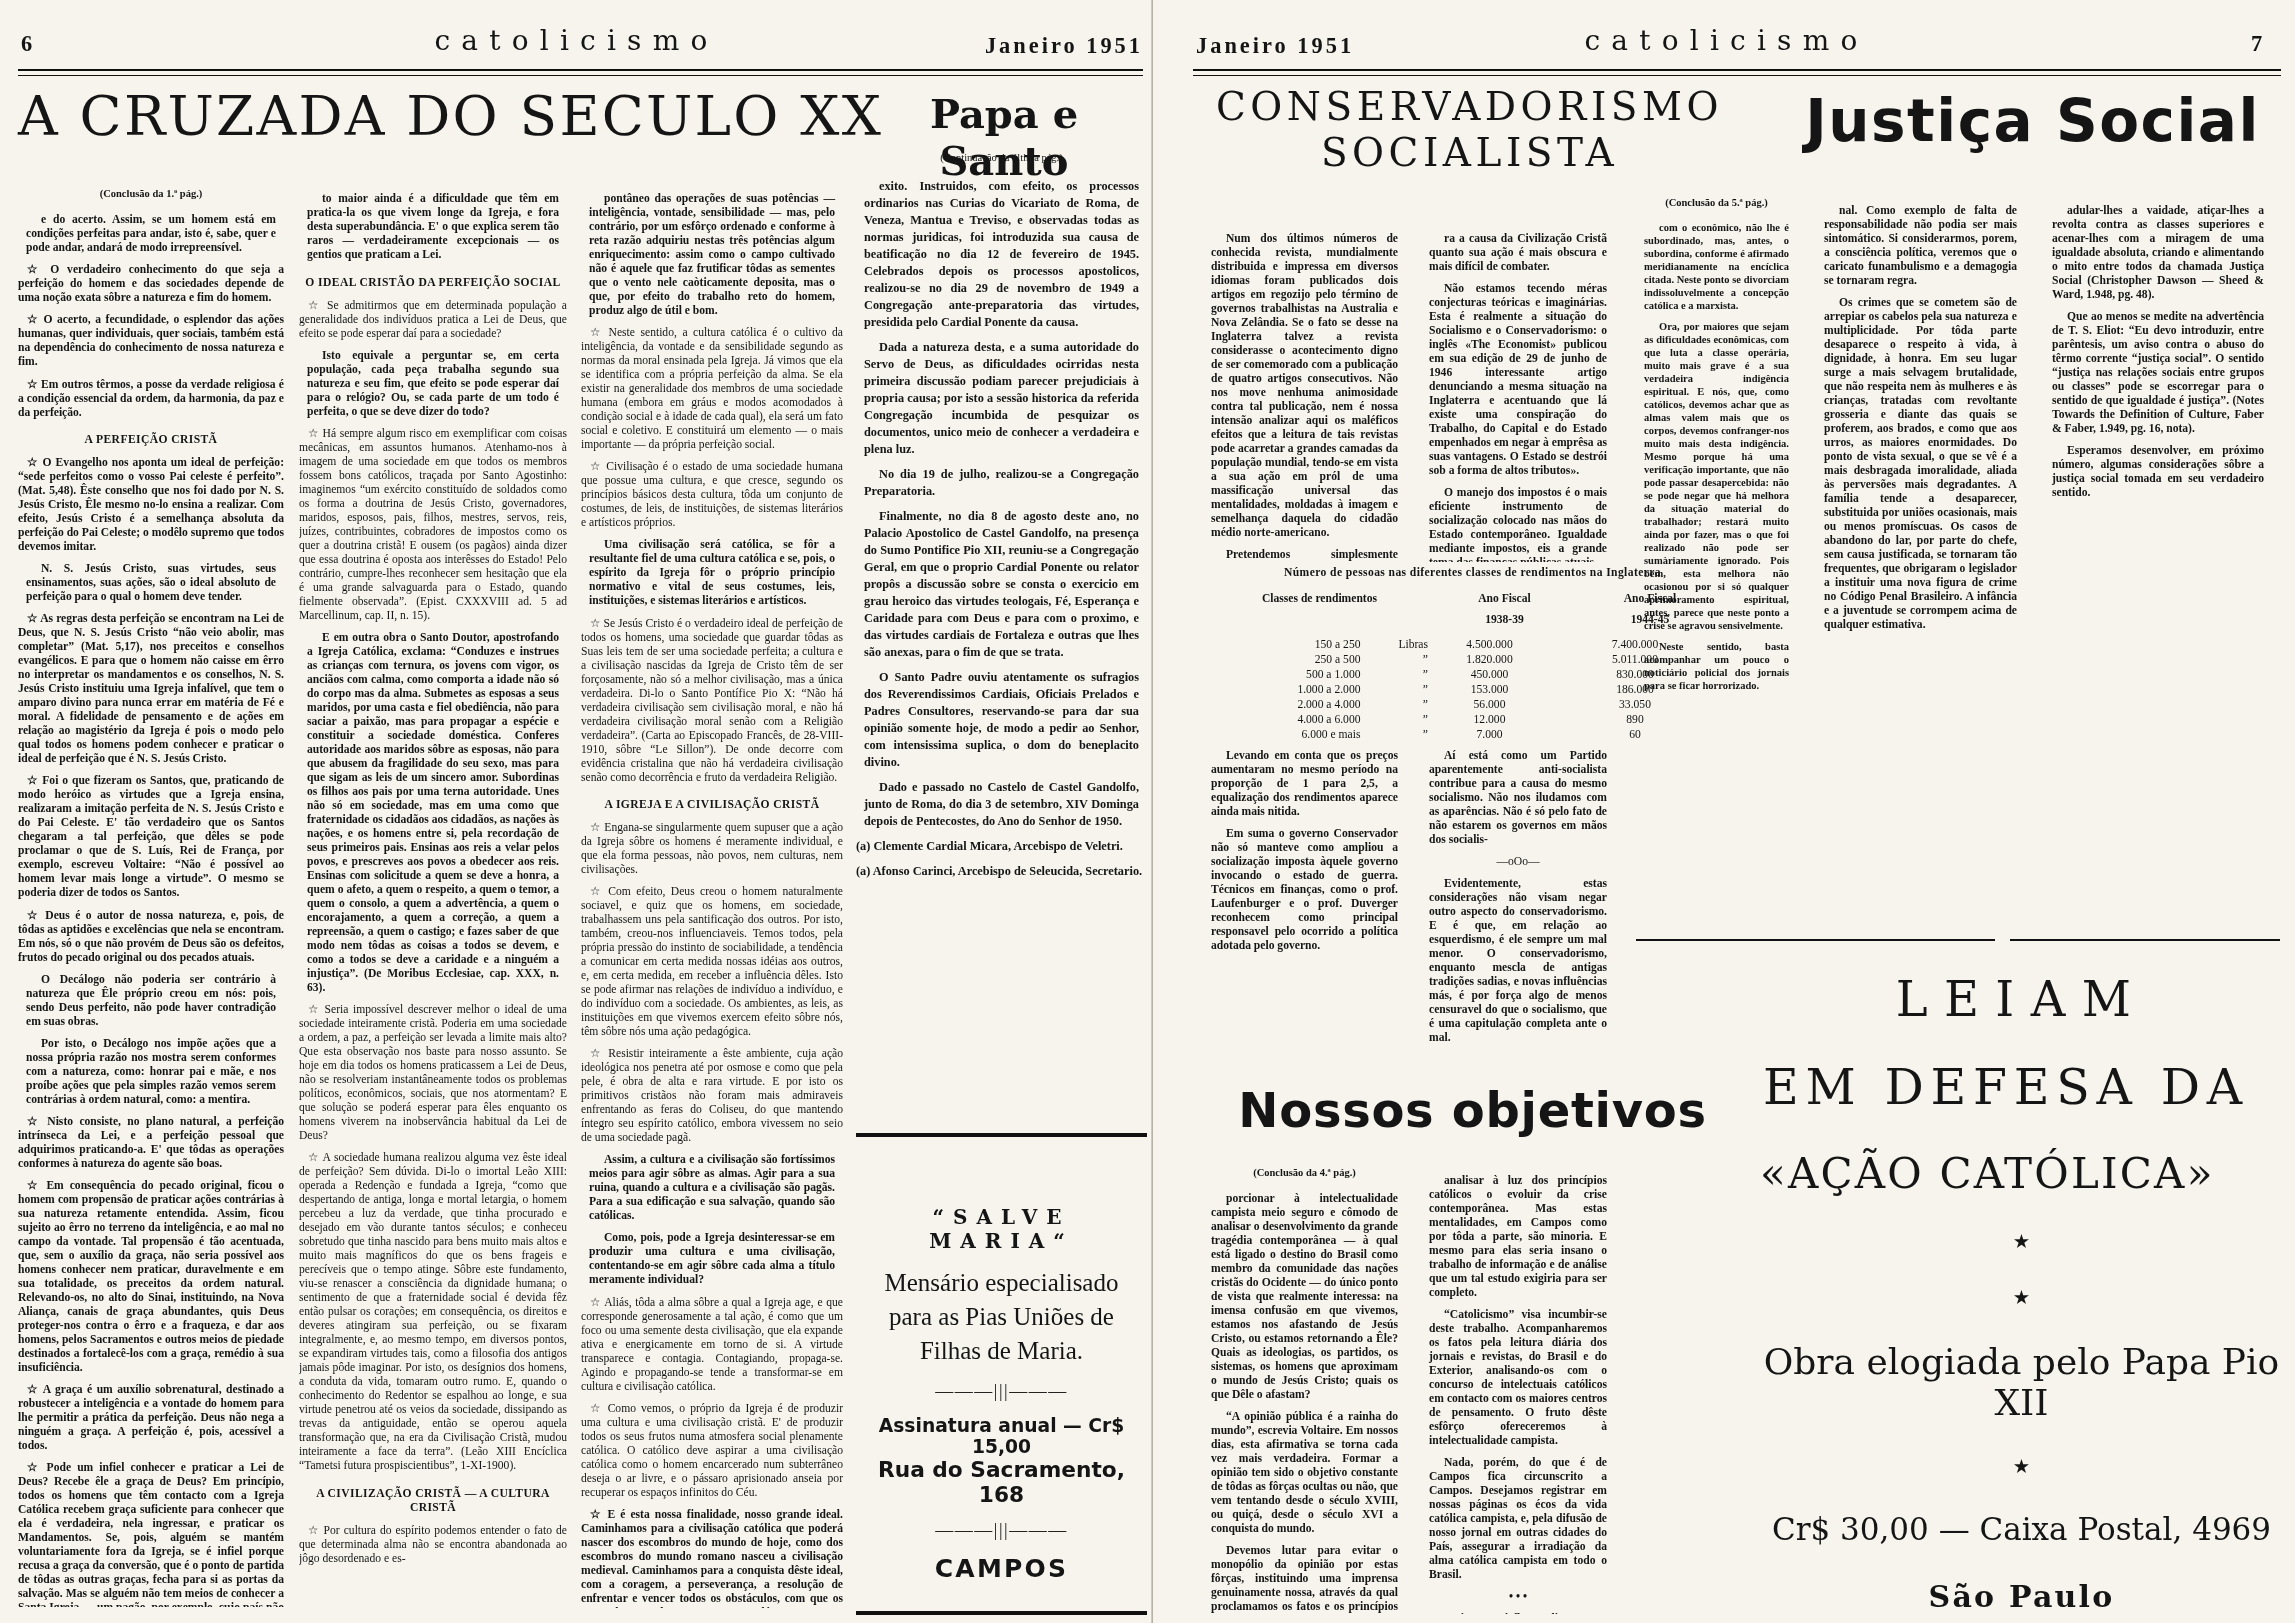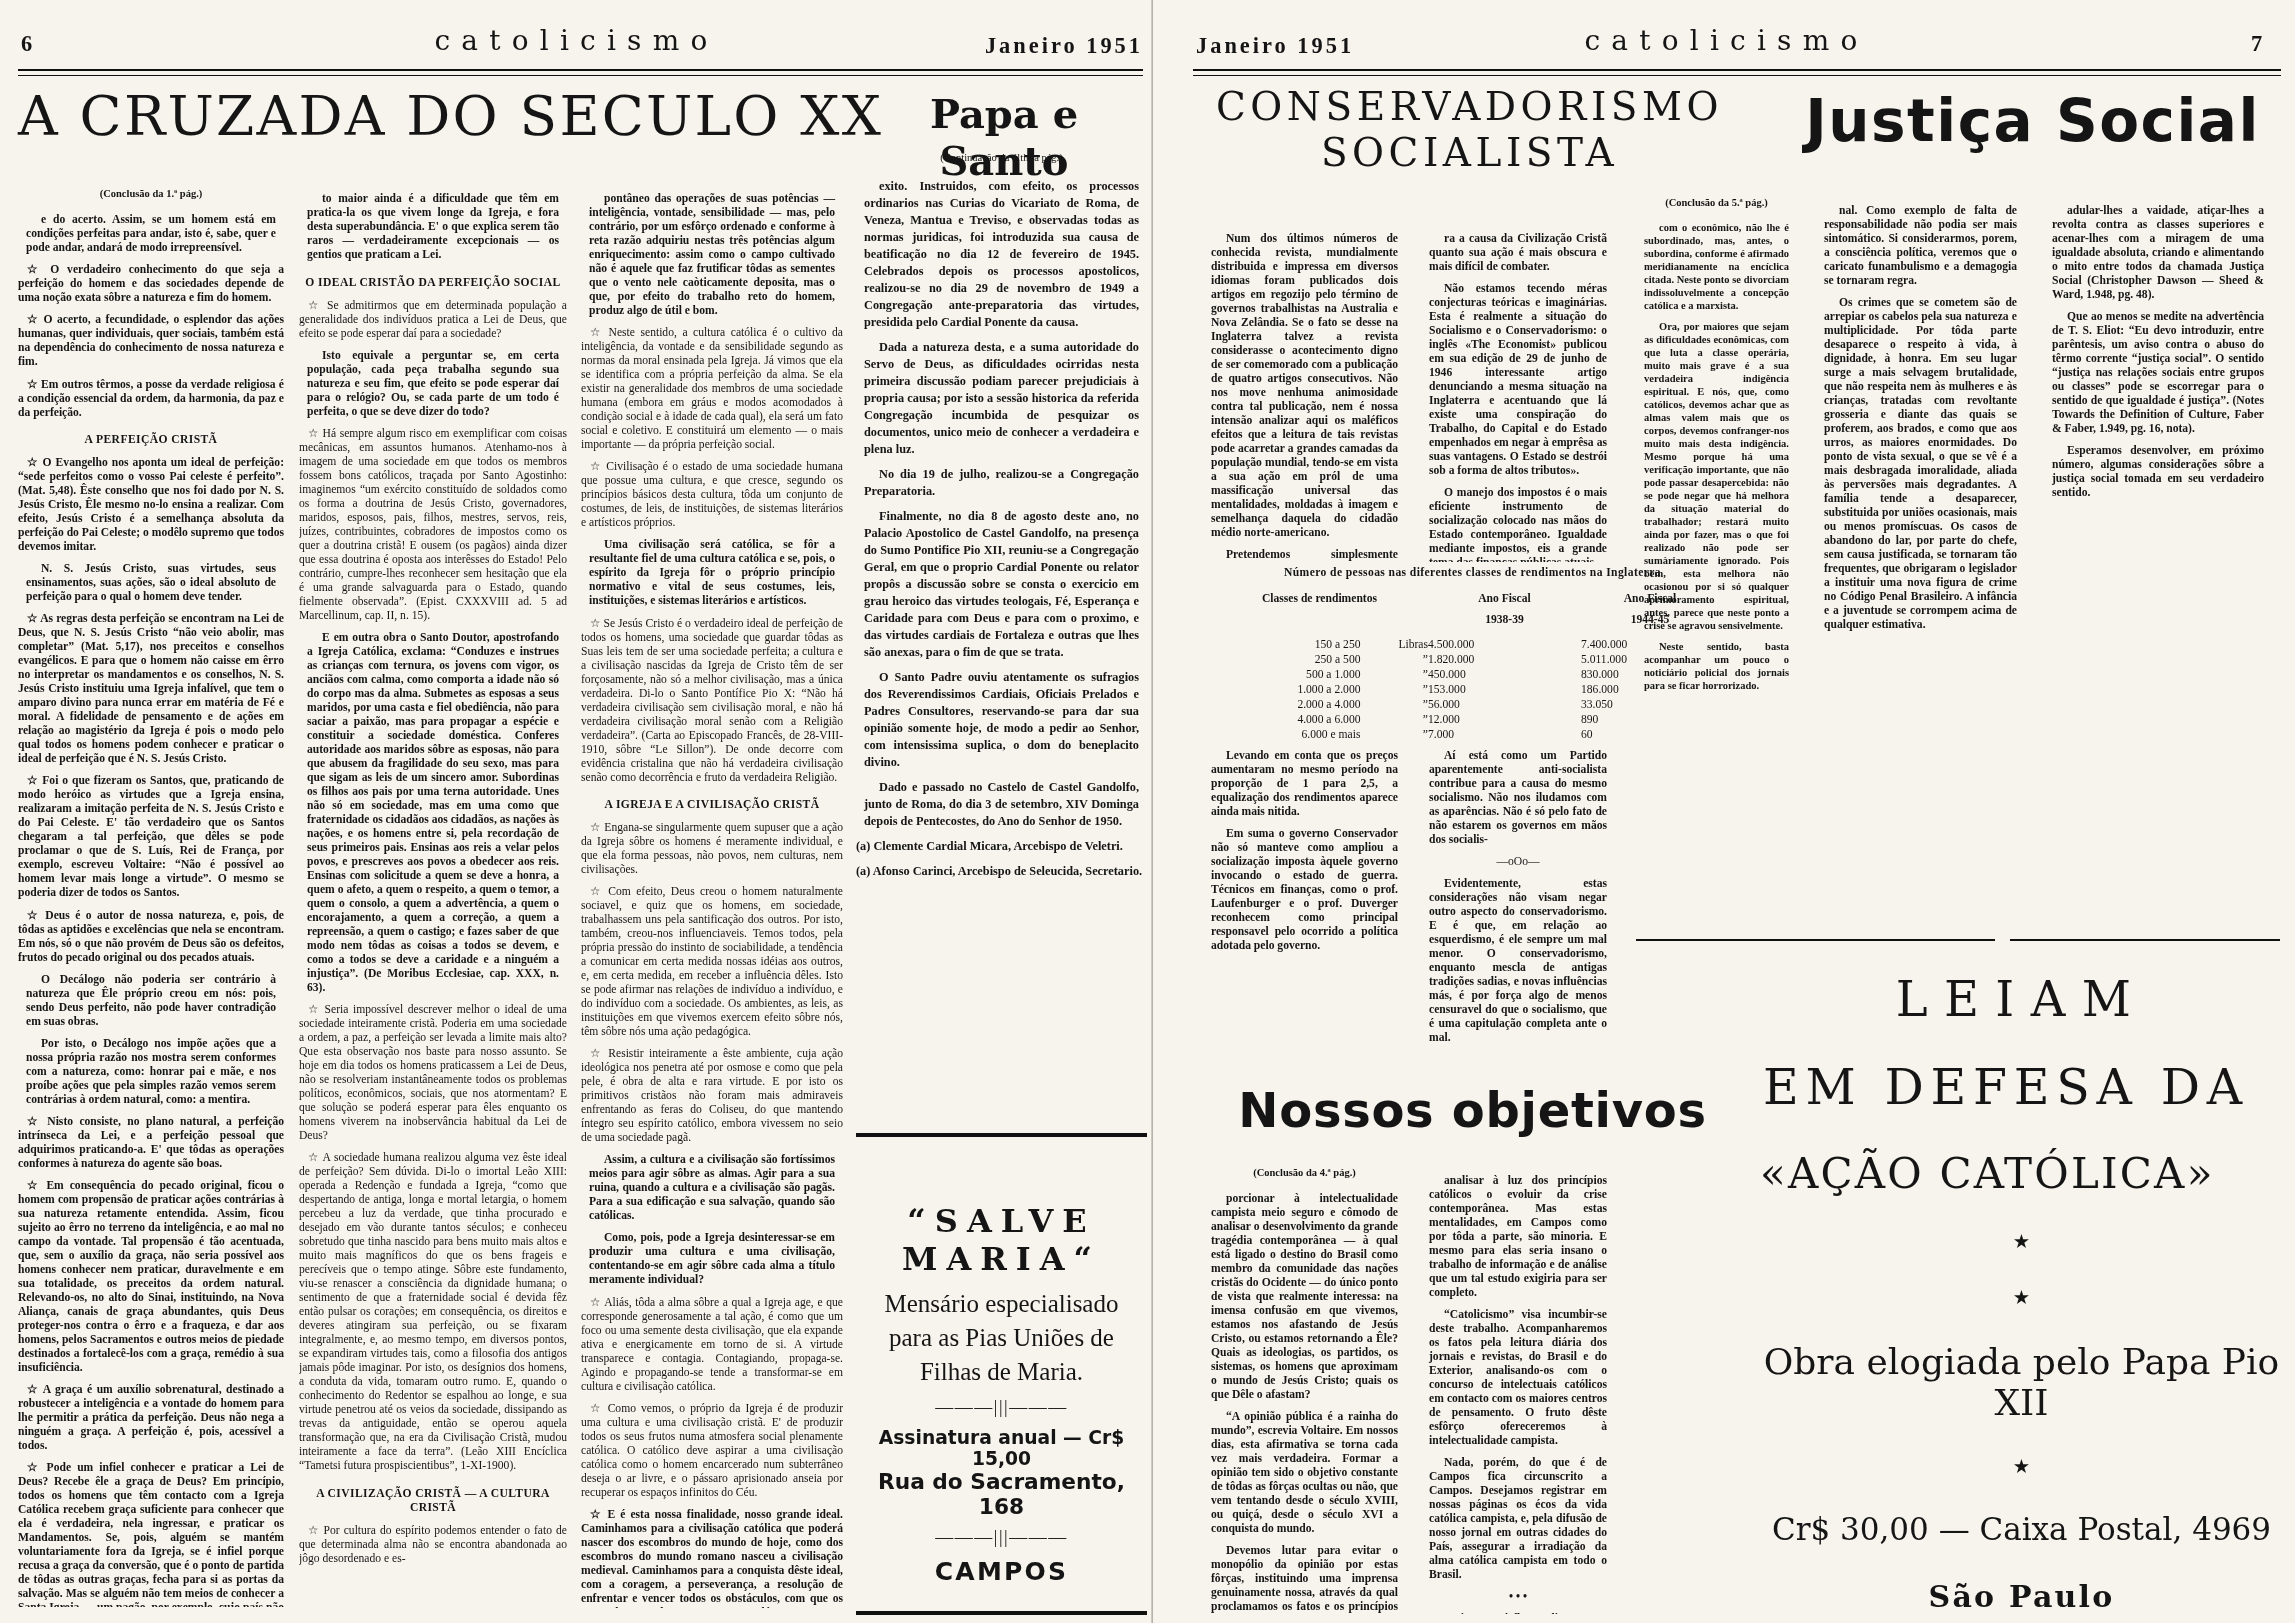--- a/index.html
+++ b/index.html
@@ -39,26 +39,26 @@
   .inc-table{position:absolute;font-size:11.6px;line-height:15px;}
   .inc-title{font-weight:bold;text-align:center;margin-bottom:10.5px;letter-spacing:0.4px;}
   .inc-head{display:grid;grid-template-columns:157px 60px 153px 138px;font-weight:bold;}
   .inc-head .ch{grid-column:1 / span 2;text-align:center;}
   .inc-head .fy{text-align:center;}
   .inc-years{display:grid;grid-template-columns:157px 60px 153px 138px;font-weight:bold;margin:6px 0 10.5px;}
   .inc-years span{text-align:center;}
   .inc-row{display:grid;grid-template-columns:157px 60px 153px 138px;}
   .inc-row .r{text-align:right;padding-right:7.5px;}
   .inc-row .u{text-align:right;padding-left:4.5px;}
-  .inc-row .v{text-align:left;padding-right:30px;}
+  .inc-row .v{text-align:center;padding-right:30px;}
   
   .salve{position:absolute;border-top:4.5px solid #111;border-bottom:4.5px solid #111;
          display:flex;flex-direction:column;align-items:center;justify-content:space-around;
          text-align:center;padding:21px 4.5px;box-sizing:border-box;}
-  .salve .t{font-family:"DejaVu Serif",serif;font-weight:bold;font-size:32px;letter-spacing:9px;margin-top:40px;}
+  .salve .t{font-family:"DejaVu Serif",serif;font-weight:bold;font-size:20px;letter-spacing:9px;margin-top:40px;}
   .salve .s{font-size:25px;line-height:34px;}
   .salve .d{font-size:18px;letter-spacing:1.5px;}
   .salve .p{font-family:"DejaVu Sans",sans-serif;font-weight:bold;font-size:18.7px;}
   .salve .a{font-family:"DejaVu Sans",sans-serif;font-weight:bold;font-size:21.7px;}
   .salve .c{font-family:"DejaVu Sans",sans-serif;font-weight:bold;font-size:25px;letter-spacing:2.2px;}
   
   .leiam{position:absolute;display:flex;flex-direction:column;justify-content:space-between;
          font-family:"DejaVu Serif",serif;text-align:center;}
   .leiam .l1{font-size:48px;letter-spacing:16.4px;}
   .leiam .l2{font-size:49px;letter-spacing:6.7px;text-align:left;padding-left:3px;}

